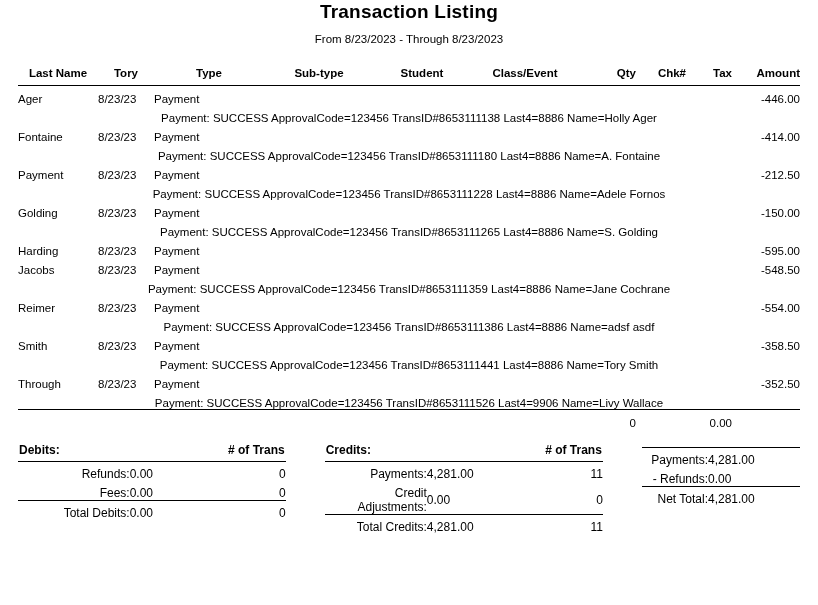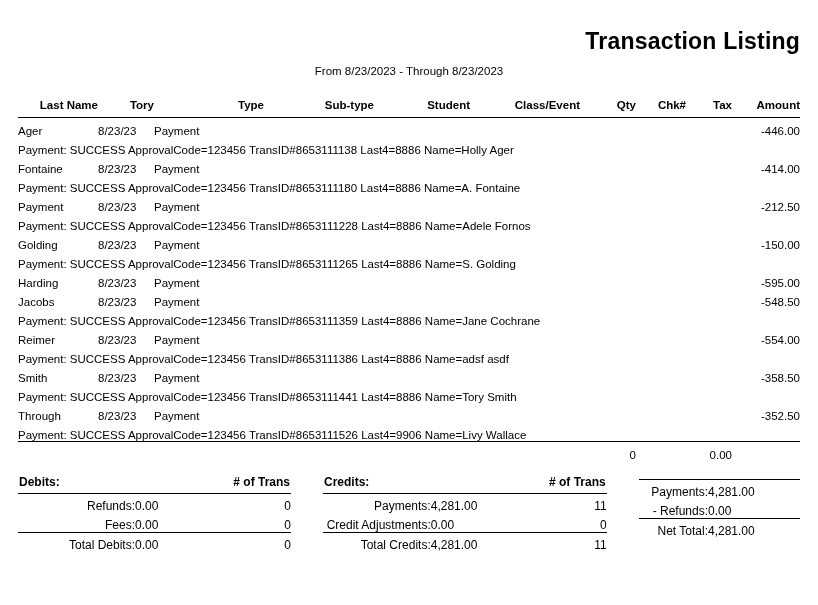--- a/index.html
+++ b/index.html
@@ -16,43 +16,43 @@
     overflow: hidden;
   }
   .page {
     position: relative;
     width: 818px;
     height: 605px;
     box-sizing: border-box;
     padding: 0 18px;
   }
   .doc-title {
-    text-align: right;
-    font-size: 23px;
+    text-align: center;
+    font-size: 19px;
     font-weight: bold;
-    margin: 28px 0 0 0;
+    margin: 1px 0 0 0;
     letter-spacing: 0.2px;
   }
   .doc-subtitle {
     text-align: center;
     font-size: 11.5px;
     margin: 10px 0 0 0;
   }
 
   
   .txn-table {
     width: 100%;
     border-collapse: collapse;
     margin-top: 22px;
     table-layout: fixed;
   }
   .txn-table thead th {
     font-size: 11.5px;
     font-weight: bold;
-    text-align: right;
+    text-align: center;
     padding: 0 0 6px 0;
     vertical-align: bottom;
   }
   .txn-table thead tr {
     border-bottom: 1.5px solid #000;
   }
   .txn-table th.num, .txn-table td.num { text-align: right; }
 
   .col-last   { width: 80px; }
   .col-date   { width: 56px; }
@@ -69,32 +69,33 @@
     padding: 7px 0 0 0;
     font-size: 11.5px;
     vertical-align: top;
   }
   .detail-row td {
     padding: 3px 0 7px 0;
     font-size: 10.5px;
   }
   .detail-text {
     padding-left: 12px;
+    text-align: center;
   }
   .totals-row td {
     border-top: 1.5px solid #000;
     padding-top: 5px;
     font-size: 11.5px;
   }
 
   
   .summary {
     display: flex;
     margin-top: 13px;
-    gap: 4px;
+    gap: 11px;
     align-items: flex-start;
   }
   .summary-block {
     box-sizing: border-box;
   }
   .block-debits { width: 295px; padding-right: 14px; }
   .block-credits { width: 320px; padding: 0 14px; }
   .block-net { width: 180px; padding-left: 14px; }
 
   .summary table {

